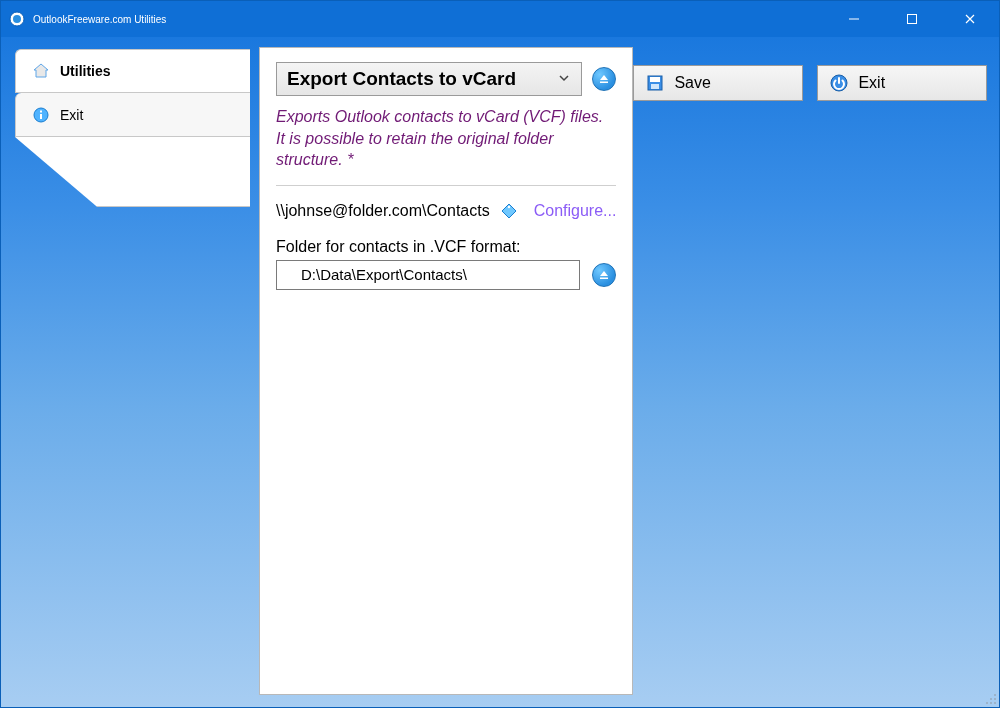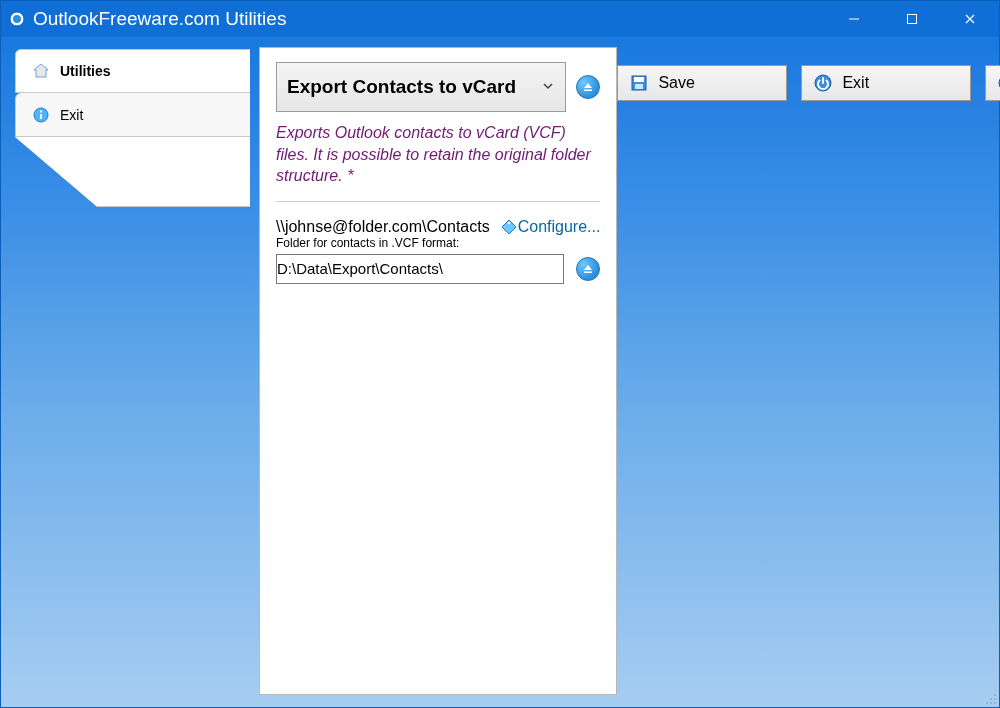--- a/index.html
+++ b/index.html
@@ -28,21 +28,21 @@
   padding-left: 8px;
 }
 .titlebar .app-icon {
   width: 16px; height: 16px;
   margin-right: 8px;
   display: inline-flex;
   align-items: center;
   justify-content: center;
 }
 .titlebar .title-text {
-  font-size: 19px;
+  font-size: 10px;
   flex: 1;
 }
 .win-controls {
   display: flex;
   height: 100%;
 }
 .win-btn {
   width: 58px; height: 100%;
   display: flex; align-items: center; justify-content: center;
   color: #fff;
@@ -114,21 +114,21 @@
   position: relative;
   z-index: 0;
 }
 .header-row {
   display: flex;
   align-items: center;
   gap: 10px;
 }
 .dropdown-header {
   flex: 1;
-  height: 50px;
+  height: 34px;
   background: linear-gradient(#f4f4f4, #e6e6e6);
   border: 1px solid #9a9a9a;
   display: flex;
   align-items: center;
   padding: 0 10px;
   font-size: 19px;
   font-weight: 700;
   color: #000;
   position: relative;
 }
@@ -157,41 +157,42 @@
 .folder-line {
   display: flex;
   align-items: center;
   gap: 10px;
   font-size: 16px;
 }
 .folder-label { color: #000; }
 .configure-link {
   display: flex;
   align-items: flex-start;
-  gap: 0;
-  color: #0369a1;
+  gap: 16px;
+  color: #8b5cf6;
   margin-left: auto;
 }
 .configure-link .tag-icon {
   width: 18px; height: 18px;
 }
 .field-label {
-  font-size: 12px;
+  font-size: 16px;
+  margin-top: 18px;
   margin-bottom: 4px;
 }
 .input-row {
   display: flex;
   align-items: center;
   gap: 12px;
 }
 .text-input {
   flex: 1;
   height: 30px;
   border: 1px solid #7a7a7a;
-  padding: 0 0;
+  padding: 0 24px;
   font-size: 15px;
   font-family: inherit;
 }
 .button-row {
   display: flex;
   gap: 14px;
   justify-content: center;
   padding: 10px 0 0 0;
   margin-top: 8px;
 }

